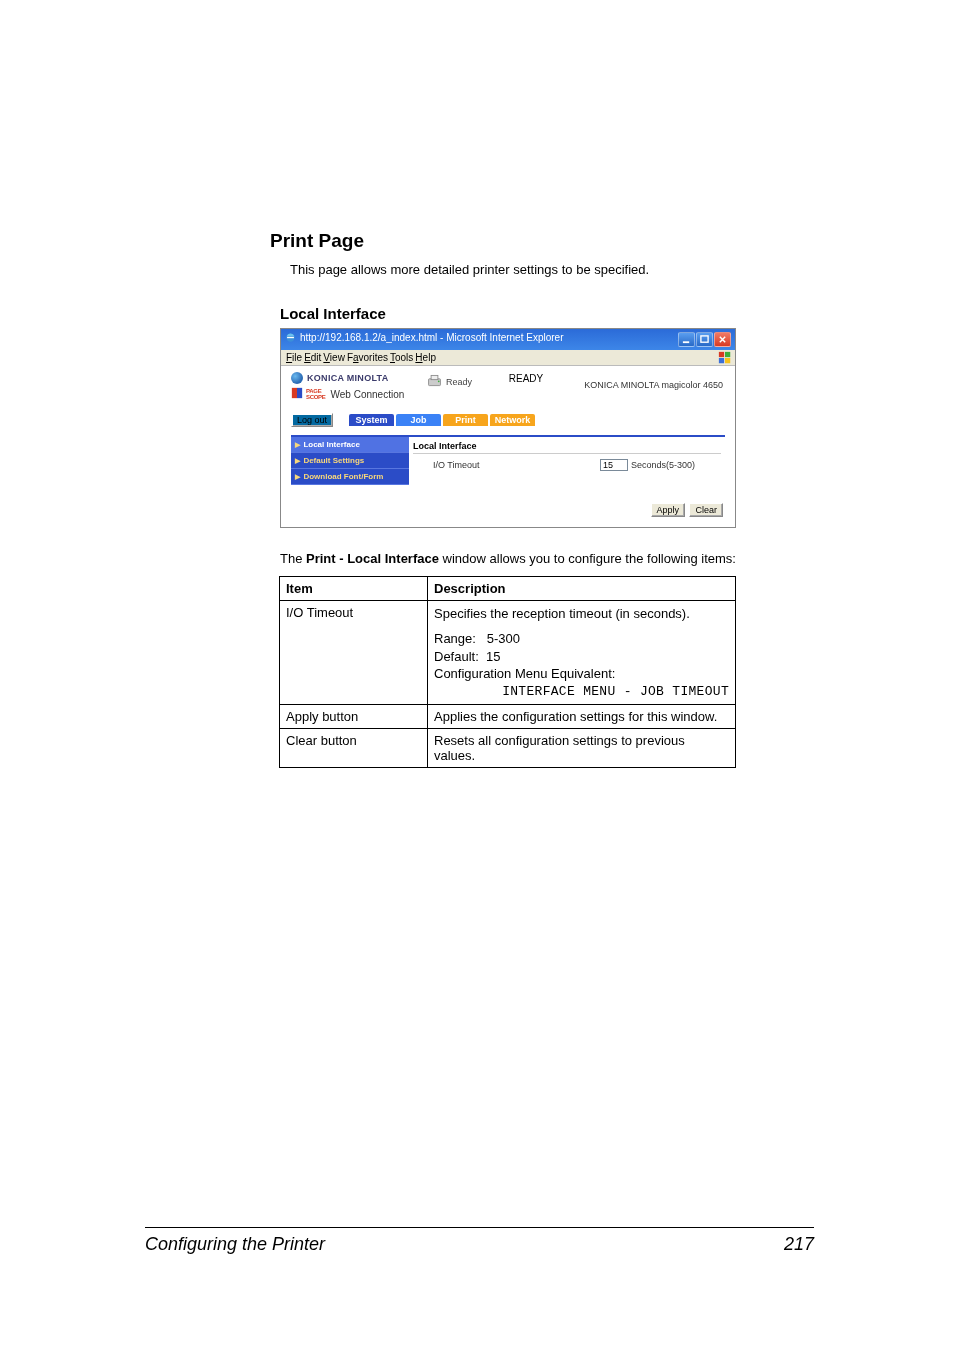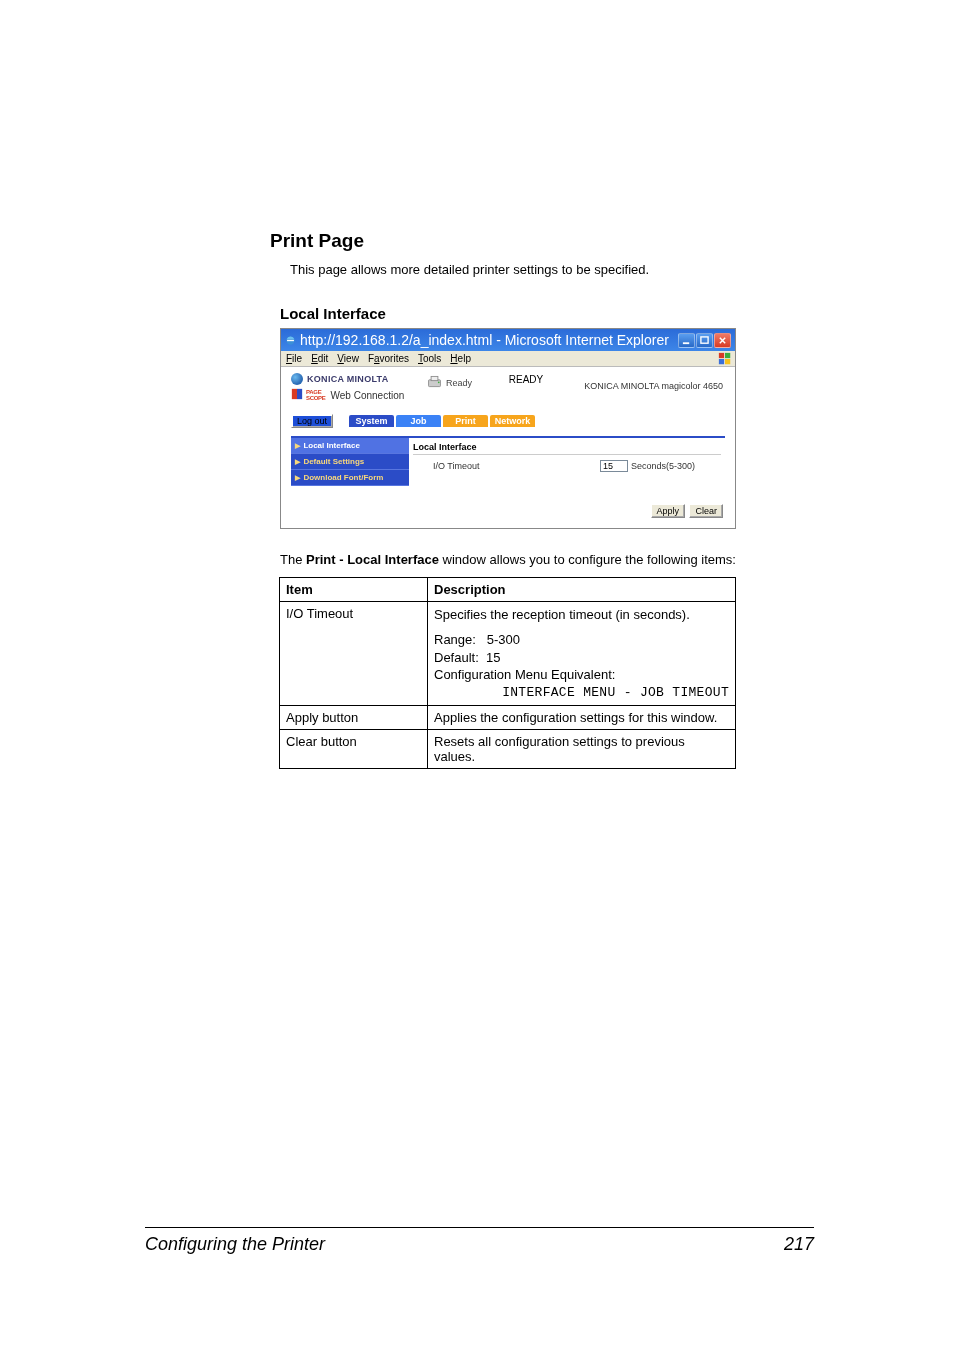--- a/index.html
+++ b/index.html
@@ -31,40 +31,40 @@
     margin-bottom: 6px;
   }
   .screenshot {
     width: 454px;
     margin-left: 10px;
     border: 1px solid #888;
   }
   .titlebar {
     background: linear-gradient(#2b6bd8,#3d86e8);
     color: #fff;
-    font-size: 14px;
+    font-size: 10px;
     padding: 3px 4px;
     display: flex;
-    align-items: center;
+    align-items: flex-start;
     justify-content: space-between;
   }
   .titlebar .title-left { display: flex; align-items: center; gap: 4px; }
   .titlebar .ie-icon svg { width: 11px; height: 11px; display: block; }
   .win-buttons { display: flex; gap: 1px; }
   .win-btn { width: 15px; height: 13px; display: flex; align-items: center; justify-content: center; border: 1px solid #fff6; border-radius: 2px;}
   .win-min { background: linear-gradient(#5a9ef0,#2869c7); }
   .win-max { background: linear-gradient(#5a9ef0,#2869c7); }
   .win-close { background: linear-gradient(#f07a66,#d83a23); }
   .win-btn svg { width: 9px; height: 9px; }
   .menubar {
     background: #ece9d8;
     font-size: 10px;
     padding: 2px 5px;
     display: flex;
-    gap: 9px;
+    gap: 2px;
     border-bottom: 1px solid #bbb;
     position: relative;
   }
   .menubar .menu-item u { text-decoration: underline; }
   .ms-flag {
     width: 14px; height: 14px;
     position: absolute; right: 3px; top: 1px;
   }
   .page-area {
     background: #fff;
@@ -94,21 +94,21 @@
     padding: 4px 10px 8px 10px;
     display: flex;
     align-items: center;
   }
   .logout-btn {
     font-size: 9px;
     border: 1px solid #888;
     border-top-color: #fff; border-left-color:#fff;
     border-right-color:#888; border-bottom-color:#888;
     box-shadow: inset 1px 1px 0 #fff, inset -1px -1px 0 #aaa;
-    background: #1d4ed8;
+    background: #0369a1;
     padding: 1px 5px;
     cursor: pointer;
   }
   .tabs {
     display: flex;
     margin-left: 16px;
   }
   .tab {
     font-size: 9px;
     color: #fff;

